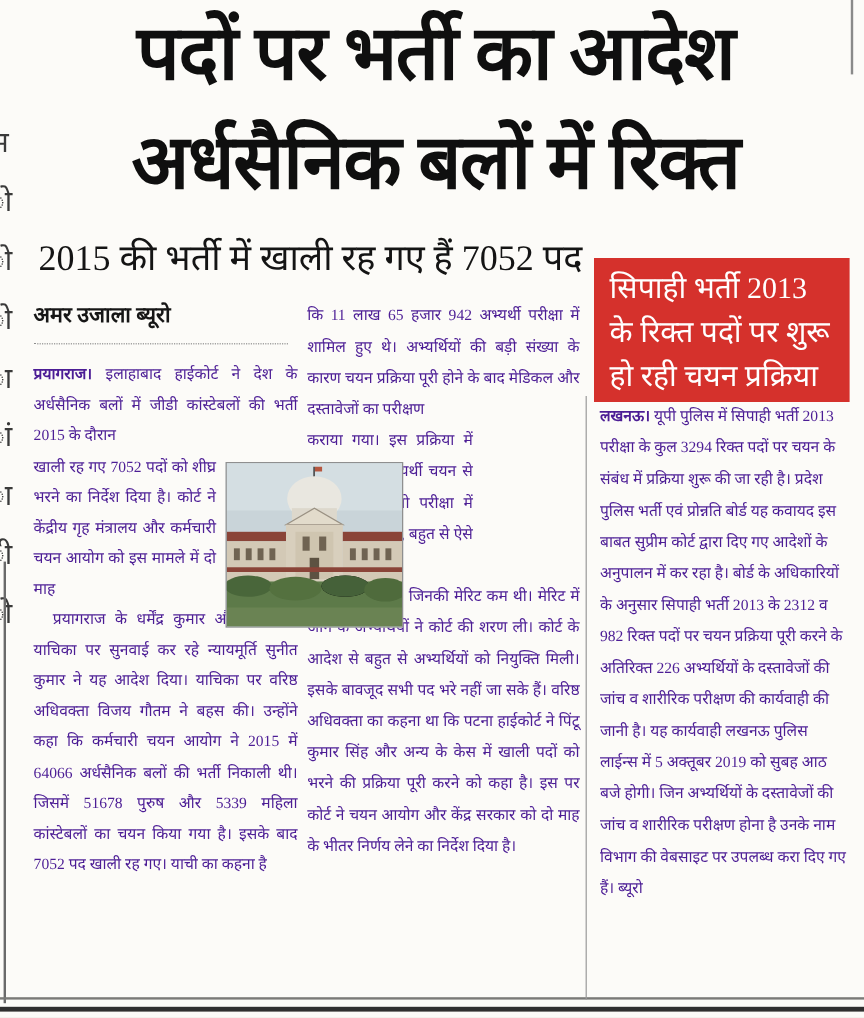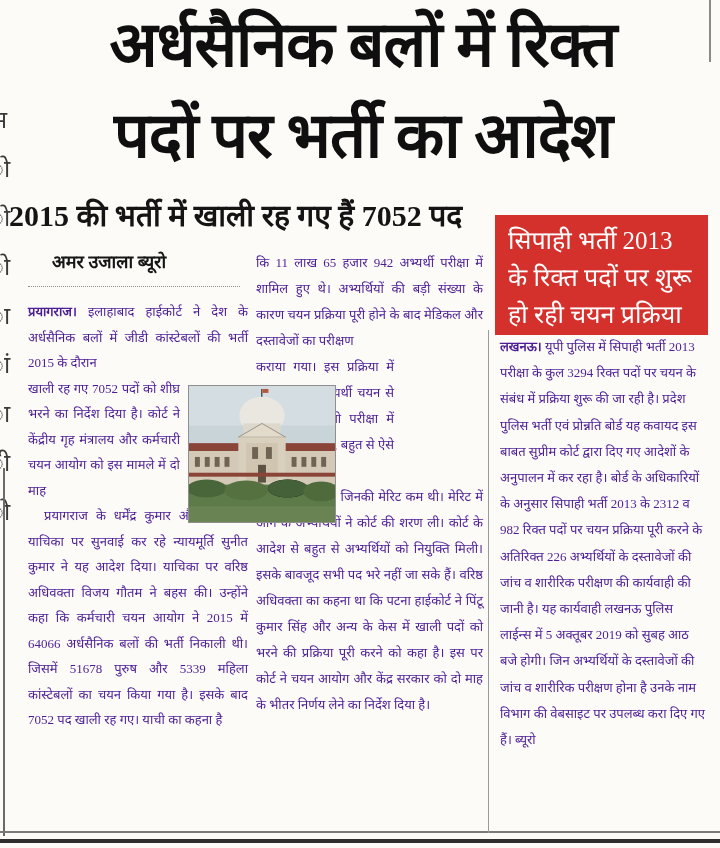--- a/index.html
+++ b/index.html
@@ -12,29 +12,29 @@
   .margin-strip div{font-size:24px;line-height:49px;color:#3a3a3a;margin-left:-13px;width:26px;text-align:center;}
   
   .frame-left{position:absolute;left:3px;top:468px;width:2px;height:368px;background:#6a6a6a;}
   .frame-right-top{position:absolute;right:9px;top:0;width:2px;height:62px;background:#8a8a8a;}
   .rule-bottom-thin{position:absolute;left:0;right:0;top:831px;height:2px;background:#7a7a78;}
   .rule-bottom-thick{position:absolute;left:0;right:0;top:839px;height:4px;background:#2f2f2f;}
   
   .headline{position:absolute;top:0px;left:18px;width:690px;text-align:center;
     font-weight:700;color:#0f0f0f;font-size:63px;line-height:91px;letter-spacing:-1px;}
   
-  .subheadline{position:absolute;top:196px;left:9px;width:465px;
-    font-weight:700;font-size:30px;line-height:40px;color:#141414;}
+  .subheadline{position:absolute;top:196px;left:32px;width:465px;
+    font-weight:400;font-size:30px;line-height:40px;color:#141414;}
   
   .highlight{position:absolute;top:203px;left:495px;width:213px;height:120px;
     box-sizing:border-box;padding:7px 10px 0 13px;
     font-size:25px;line-height:37px;font-weight:500;}
   
   .byline{position:absolute;top:249px;left:28px;width:218px;
-    font-weight:700;font-size:18px;color:#161616;margin-left:24px;}
+    font-weight:700;font-size:18px;color:#161616;}
   .byline-rule{position:absolute;top:286px;left:28px;width:212px;border-top:1px dotted #8d8d8d;}
   
   .col{position:absolute;font-size:13px;line-height:25.5px;color:#4c1d95;text-align:justify;}
   .col p{margin:0;}
   .col .indent{text-indent:16px;}
   .col-left{top:299px;left:28px;width:220px;}
   .col-left .narrow{width:152px;}
   .col-middle{top:250px;left:256px;width:227px;line-height:26px;}
   .col-middle .narrow{width:138px;}
   .col-right{top:334px;left:500px;width:206px;line-height:26.2px;text-align:left;}
@@ -61,22 +61,22 @@
     <div>ी</div>
     <div>ो</div>
   </div>
 
   <div class="frame-left"></div>
   <div class="frame-right-top"></div>
   <div class="rule-bottom-thin"></div>
   <div class="rule-bottom-thick"></div>
 
   <div class="headline">
+    <div>पदों पर भर्ती का आदेश</div>
     <div>अर्धसैनिक बलों में रिक्त</div>
-    <div>पदों पर भर्ती का आदेश</div>
   </div>
 
   <div class="subheadline">2015 की भर्ती में खाली रह गए हैं 7052 पद</div>
 
   <div class="highlight" id="highlight-box" style="background: rgb(213, 49, 44); color: rgb(255, 255, 255); margin-top: 12px;">सिपाही भर्ती 2013 के रिक्त पदों पर शुरू हो रही चयन प्रक्रिया</div>
 
   <div class="byline">अमर उजाला ब्यूरो</div>
   <div class="byline-rule"></div>
 
   <div class="col col-left">

